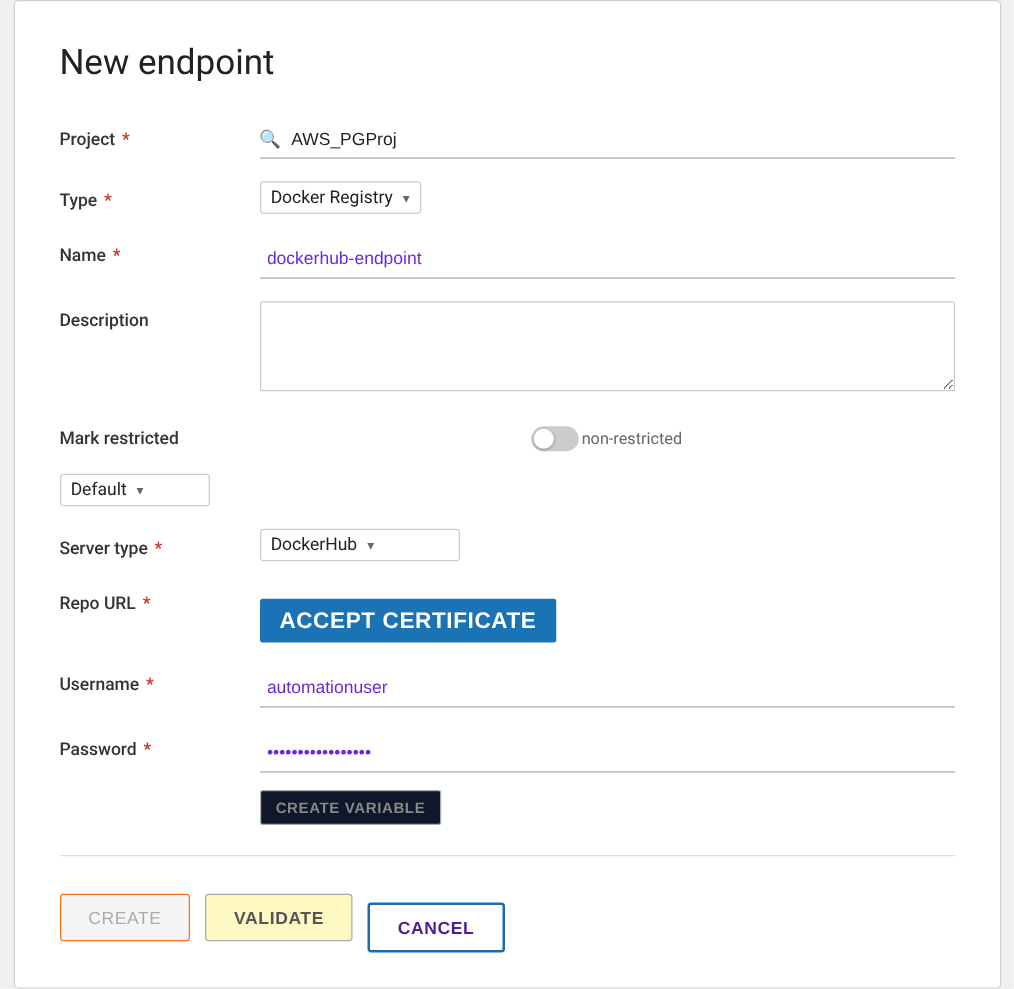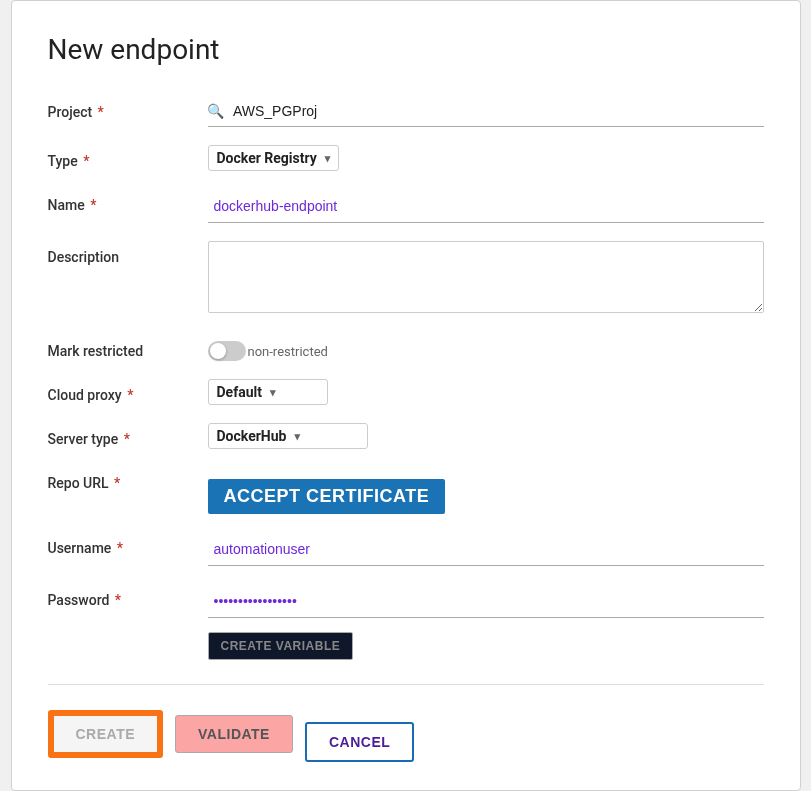--- a/index.html
+++ b/index.html
@@ -108,34 +108,34 @@
       display: inline-flex;
       align-items: center;
       border: 1px solid #ccc;
       border-radius: 3px;
       padding: 4px 8px;
       font-size: 14px;
       color: #222;
       cursor: pointer;
       background: #fff;
       min-width: 120px;
-      font-weight: bold;
     }
 
     .select-wrap .chevron {
       margin-left: 8px;
       font-size: 11px;
       color: #666;
     }
 
     .toggle-wrap {
       display: flex;
       align-items: center;
       gap: 2px;
       padding-top: 6px;
+      justify-content: center;
     }
 
     .toggle {
       width: 38px;
       height: 20px;
       background: #ccc;
       border-radius: 10px;
       position: relative;
       cursor: pointer;
     }
@@ -190,35 +190,35 @@
       margin: 24px 0 20px 0;
     }
 
     .footer-buttons {
       display: flex;
       gap: 12px;
       align-items: center;
     }
 
     .btn-create {
-      border: 6px solid #f97316;
+      border: 1px solid #f97316;
       background: #f5f5f5;
       color: #aaa;
       padding: 10px 22px;
       font-size: 14px;
-      font-weight: 700;
+      font-weight: 400;
       letter-spacing: 0.5px;
       cursor: not-allowed;
       border-radius: 3px;
       text-transform: uppercase;
     }
 
     .btn-validate {
       border: 1px solid #aaa;
-      background: #fca5a5;
+      background: #fef9c3;
       color: #555;
       padding: 10px 22px;
       font-size: 14px;
       font-weight: 600;
       letter-spacing: 0.5px;
       cursor: pointer;
       border-radius: 3px;
       text-transform: uppercase;
     }
 
@@ -293,23 +293,20 @@
       <div class="toggle-wrap">
         <div class="toggle">
           <div class="toggle-knob"></div>
         </div>
         <span class="toggle-label">non-restricted</span>
       </div>
     </div>
   </div>
 
   <div class="form-row">
-    <div class="form-label">
-      <span>Cloud proxy</span><span class="required"> *</span>
-    </div>
     <div class="form-control-wrap">
       <div class="select-wrap">
         <span>Default</span>
         <span class="chevron">▾</span>
       </div>
     </div>
   </div>
 
   <div class="form-row">
     <div class="form-label">

